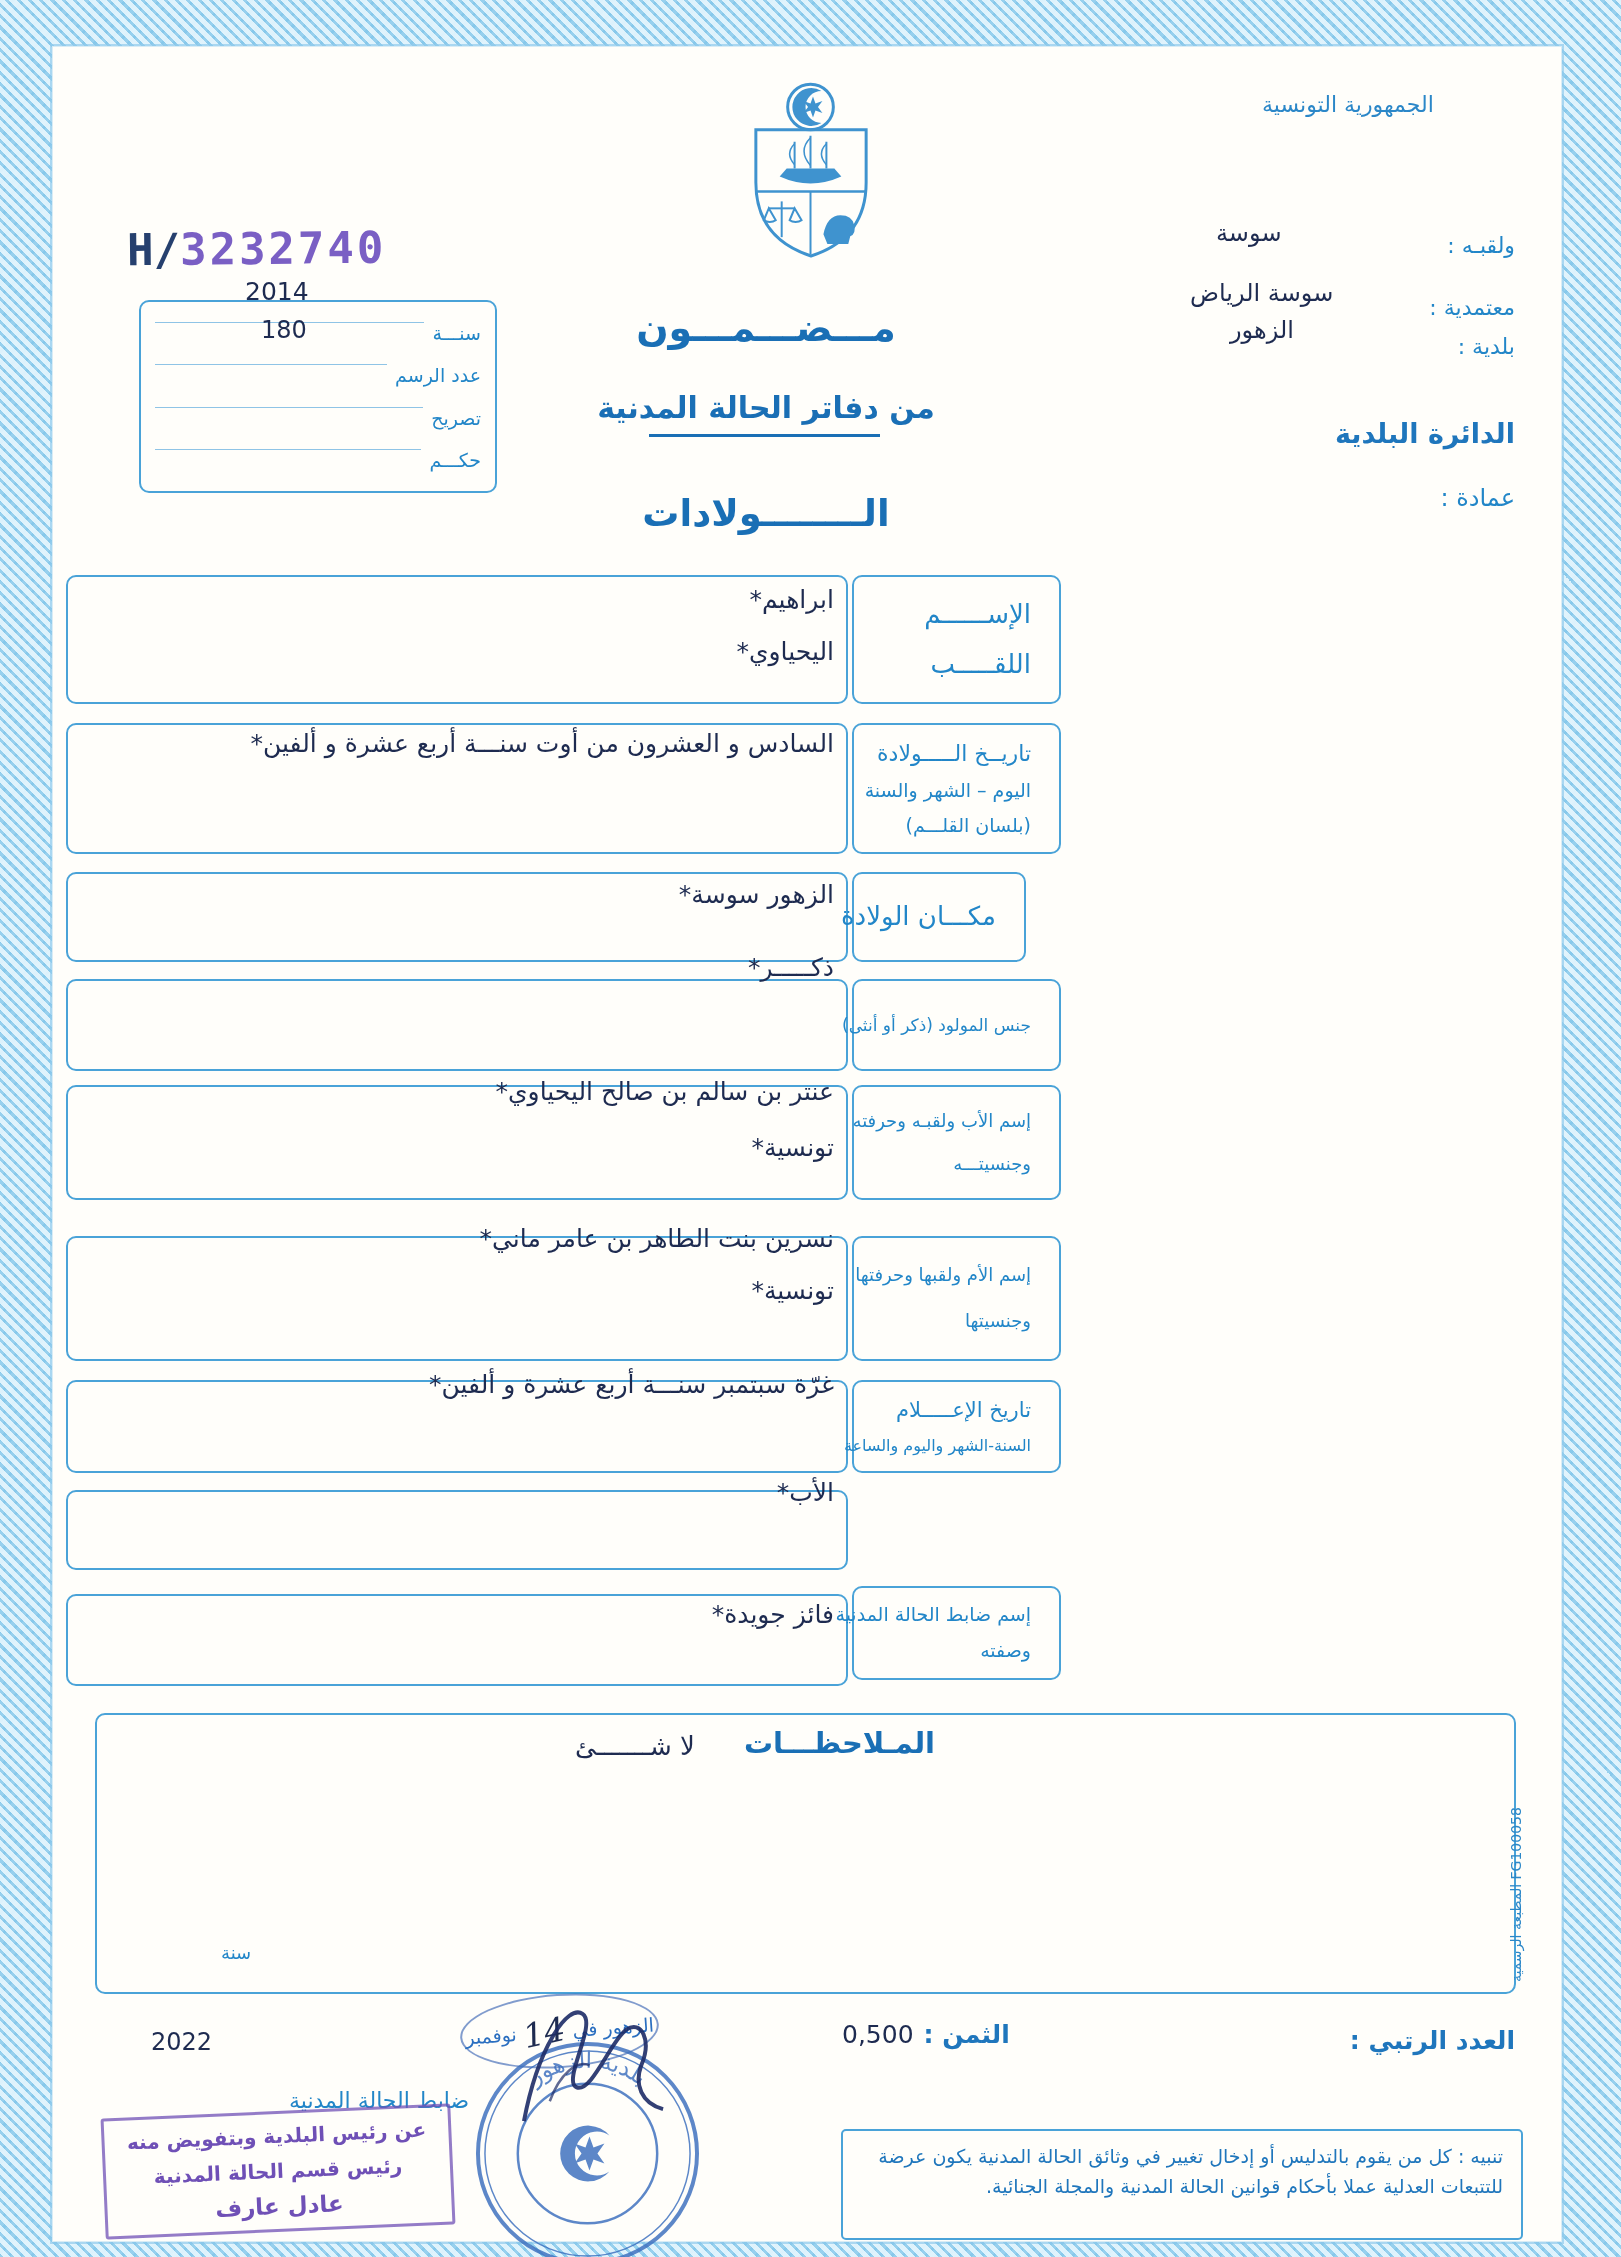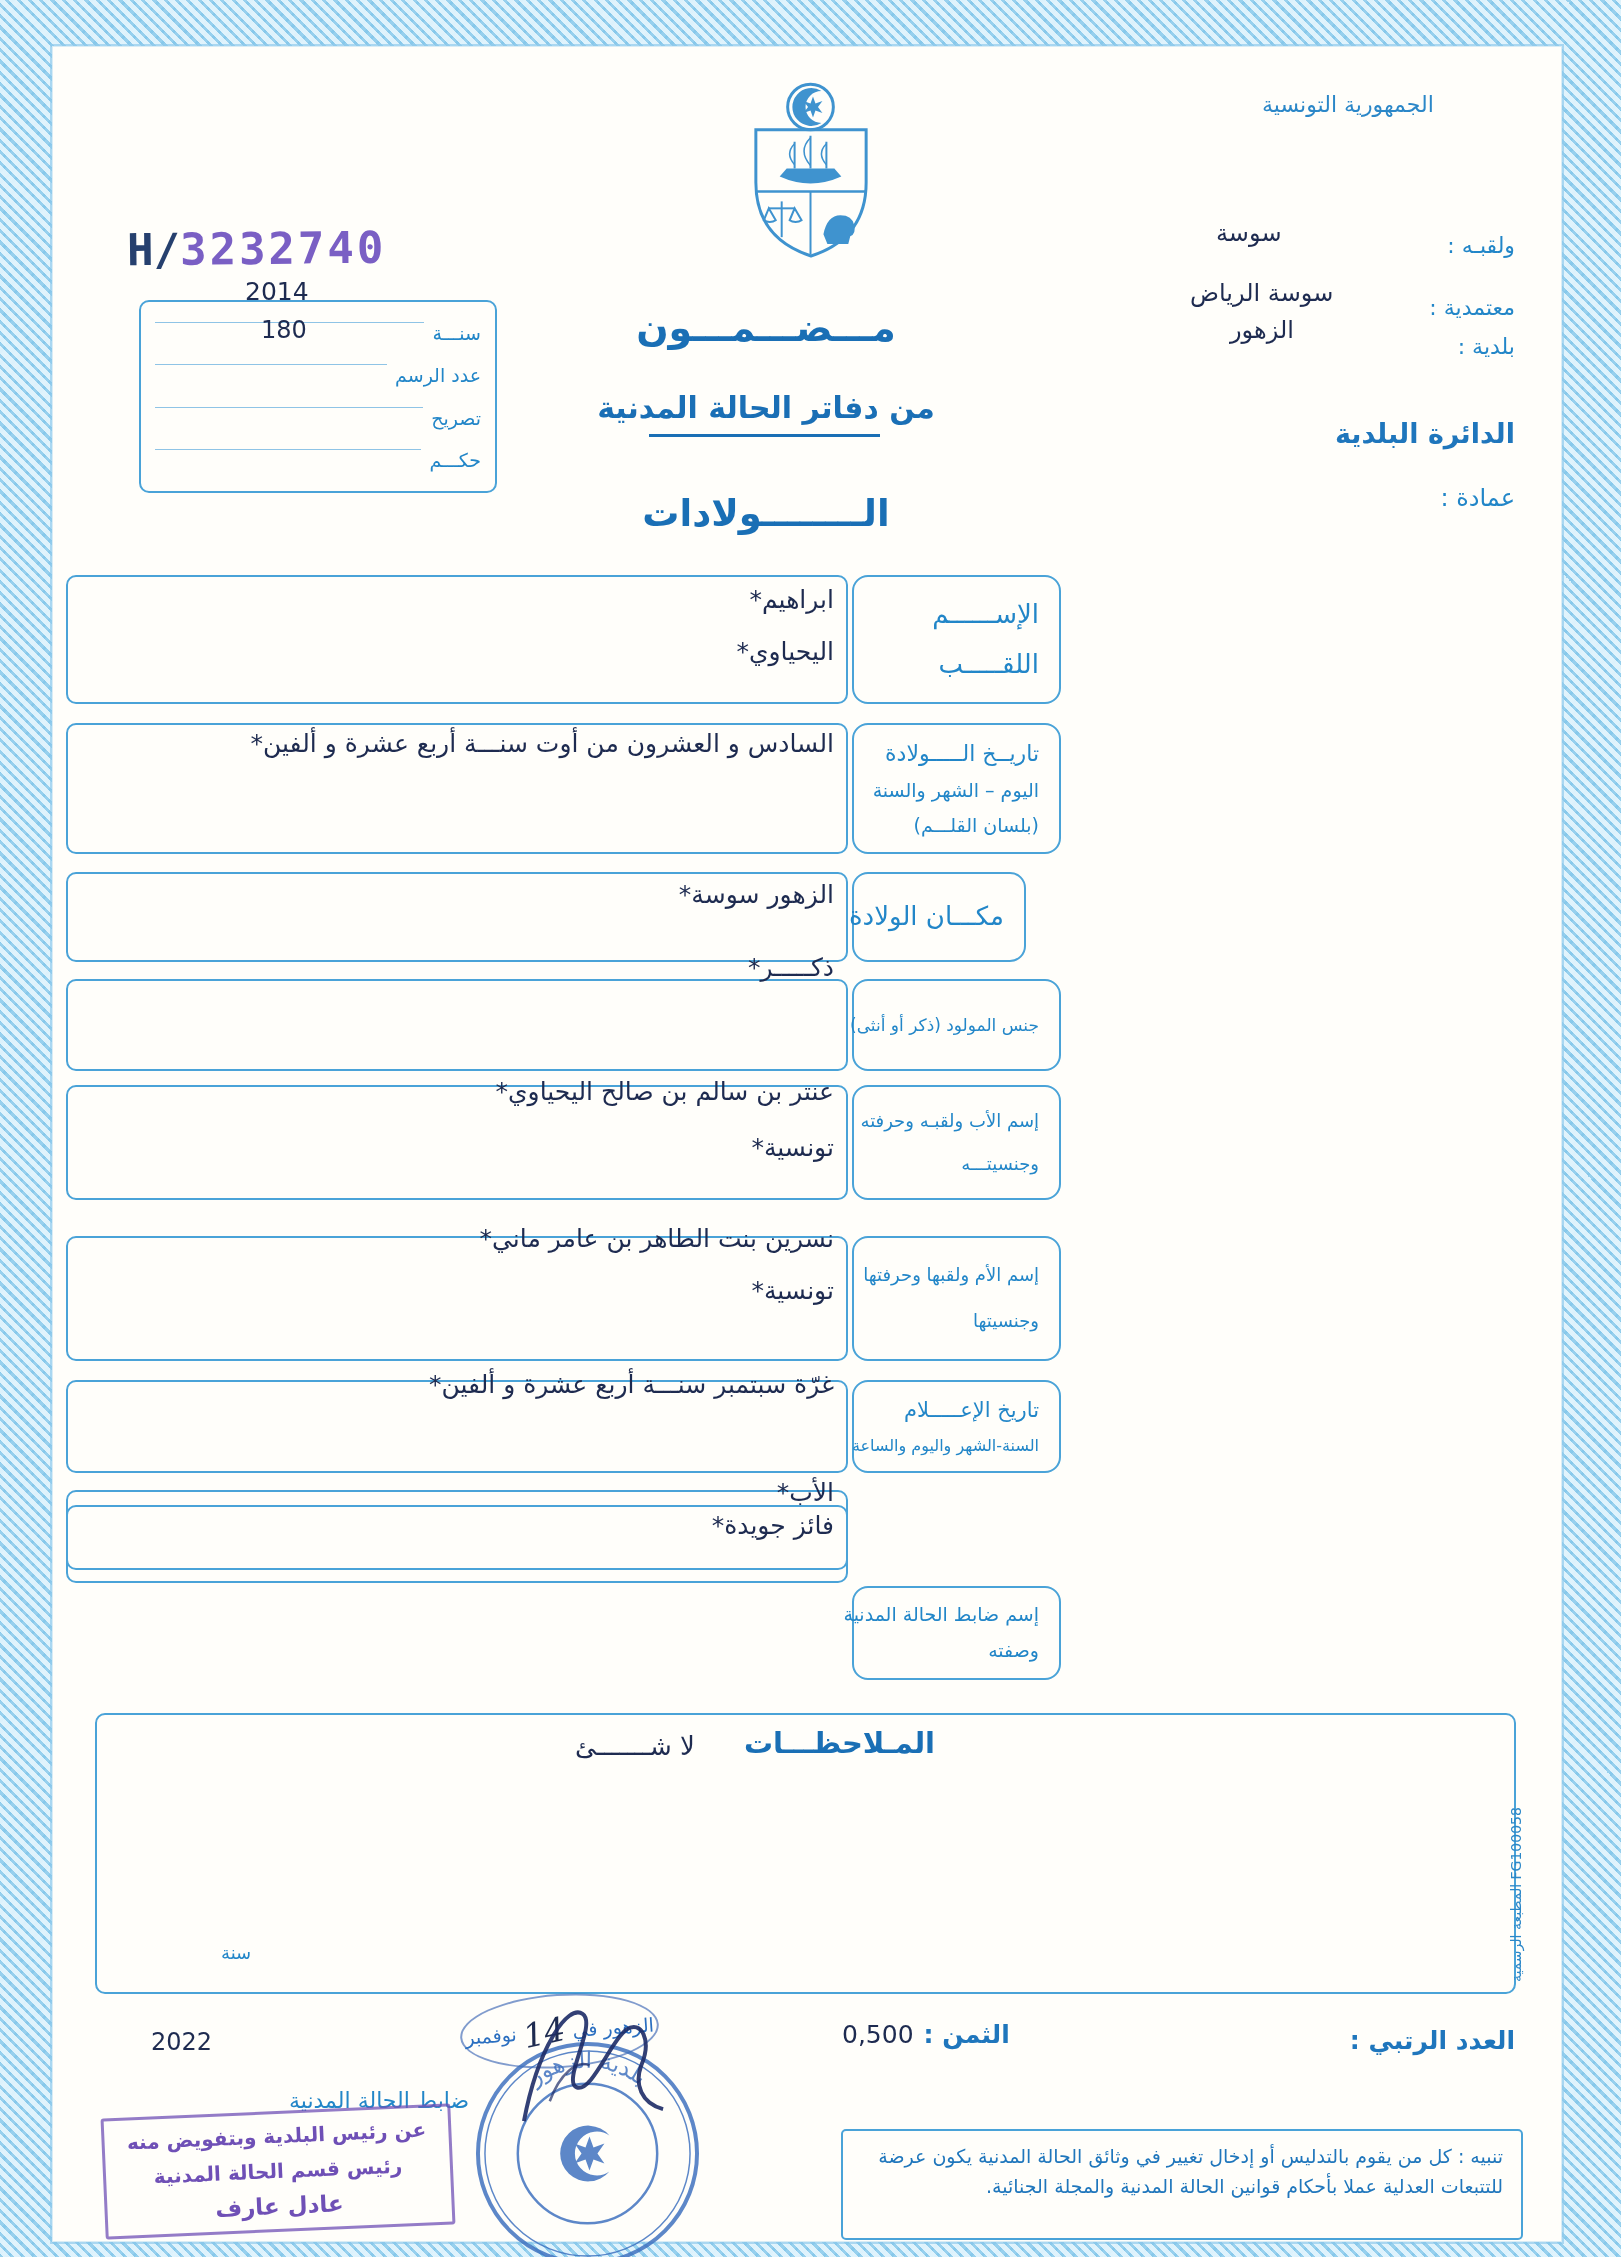--- a/index.html
+++ b/index.html
@@ -9,22 +9,22 @@
     background:
       repeating-linear-gradient(45deg, rgba(126,196,233,.75) 0 3px, rgba(224,243,252,.95) 3px 8px),
       repeating-linear-gradient(135deg, rgba(126,196,233,.55) 0 3px, rgba(236,249,254,.55) 3px 8px),
       #d6eefa;}
   .inner{position:absolute;left:52px;top:46px;right:60px;bottom:16px;background:#fffefa;
     box-shadow:0 0 0 2px rgba(140,200,235,.65), inset 0 0 0 1px rgba(170,215,240,.45)}
   .abs{position:absolute}
   .ar{direction:rtl}
   .typed{color:#1e2b50;font-size:25px;white-space:nowrap;direction:rtl}
   .cbox{position:absolute;border:2px solid #4aa3d8;border-radius:10px}
-  .lbox{position:absolute;border:2px solid #4aa3d8;border-radius:16px;direction:rtl;display:flex;
-        flex-direction:column;justify-content:space-evenly;padding:4px 20px;color:#2286c8}
+  .lbox{position:absolute;border:2px solid #4aa3d8;border-radius:10px;direction:rtl;display:flex;
+        flex-direction:column;justify-content:space-evenly;padding:4px 28px;color:#2286c8}
   .lbox .ll{white-space:nowrap;line-height:1.35}
   .val{position:absolute;right:12px;direction:rtl;color:#1e2b50;font-size:25px;white-space:nowrap}
   .hlabel{position:absolute;direction:rtl;color:#2286c8;font-size:22px;white-space:nowrap}
   .title-line{position:absolute;direction:rtl;color:#1a6fb5;font-weight:bold;text-align:center;white-space:nowrap}
   .refrow{display:flex;direction:rtl;align-items:flex-start;gap:8px;padding:0 14px}
   .refrow .rlabel{color:#2286c8;font-size:19px;white-space:nowrap}
   .refrow .rline{flex:1;border-bottom:1.5px solid #8fc4e6;margin-bottom:4px}
   .stamp-purple{position:absolute;left:103px;top:2111px;width:350px;height:121px;
     border:3px solid rgba(112,80,182,.75);border-radius:3px;color:#6f50b6;direction:rtl;
     display:flex;flex-direction:column;justify-content:space-evenly;text-align:center;
@@ -159,21 +159,21 @@
   </div>
   <div class="lbox" style="left:852px;top:1380px;width:209px;height:93px">
     <div class="ll" style="font-size:21px">تاريخ الإعـــــلام</div>
     <div class="ll" style="font-size:16px">السنة-الشهر واليوم والساعة</div>
   </div>
 
   <div class="cbox" style="left:66px;top:1490px;width:782px;height:80px">
     <div class="val" style="top:-14px">الأب*</div>
   </div>
 
-  <div class="cbox" style="left:66px;top:1505px;width:782px;height:78px">
+  <div class="cbox" style="left:66px;top:1594px;width:782px;height:92px">
     <div class="val" style="top:4px">فائز جويدة*</div>
   </div>
   <div class="lbox" style="left:852px;top:1586px;width:209px;height:94px">
     <div class="ll" style="font-size:19px">إسم ضابط الحالة المدنية</div>
     <div class="ll" style="font-size:19px">وصفته</div>
   </div>
 
   <div class="cbox" style="left:95px;top:1713px;width:1421px;height:281px"></div>
   <div class="abs ar" style="left:756px;top:1726px;width:179px;text-align:center;font-size:29px;font-weight:bold;color:#1a6fb5">المـلاحظـــات</div>
   <div class="abs typed" style="left:575px;top:1731px;font-size:26px">لا شـــــــئ</div>

